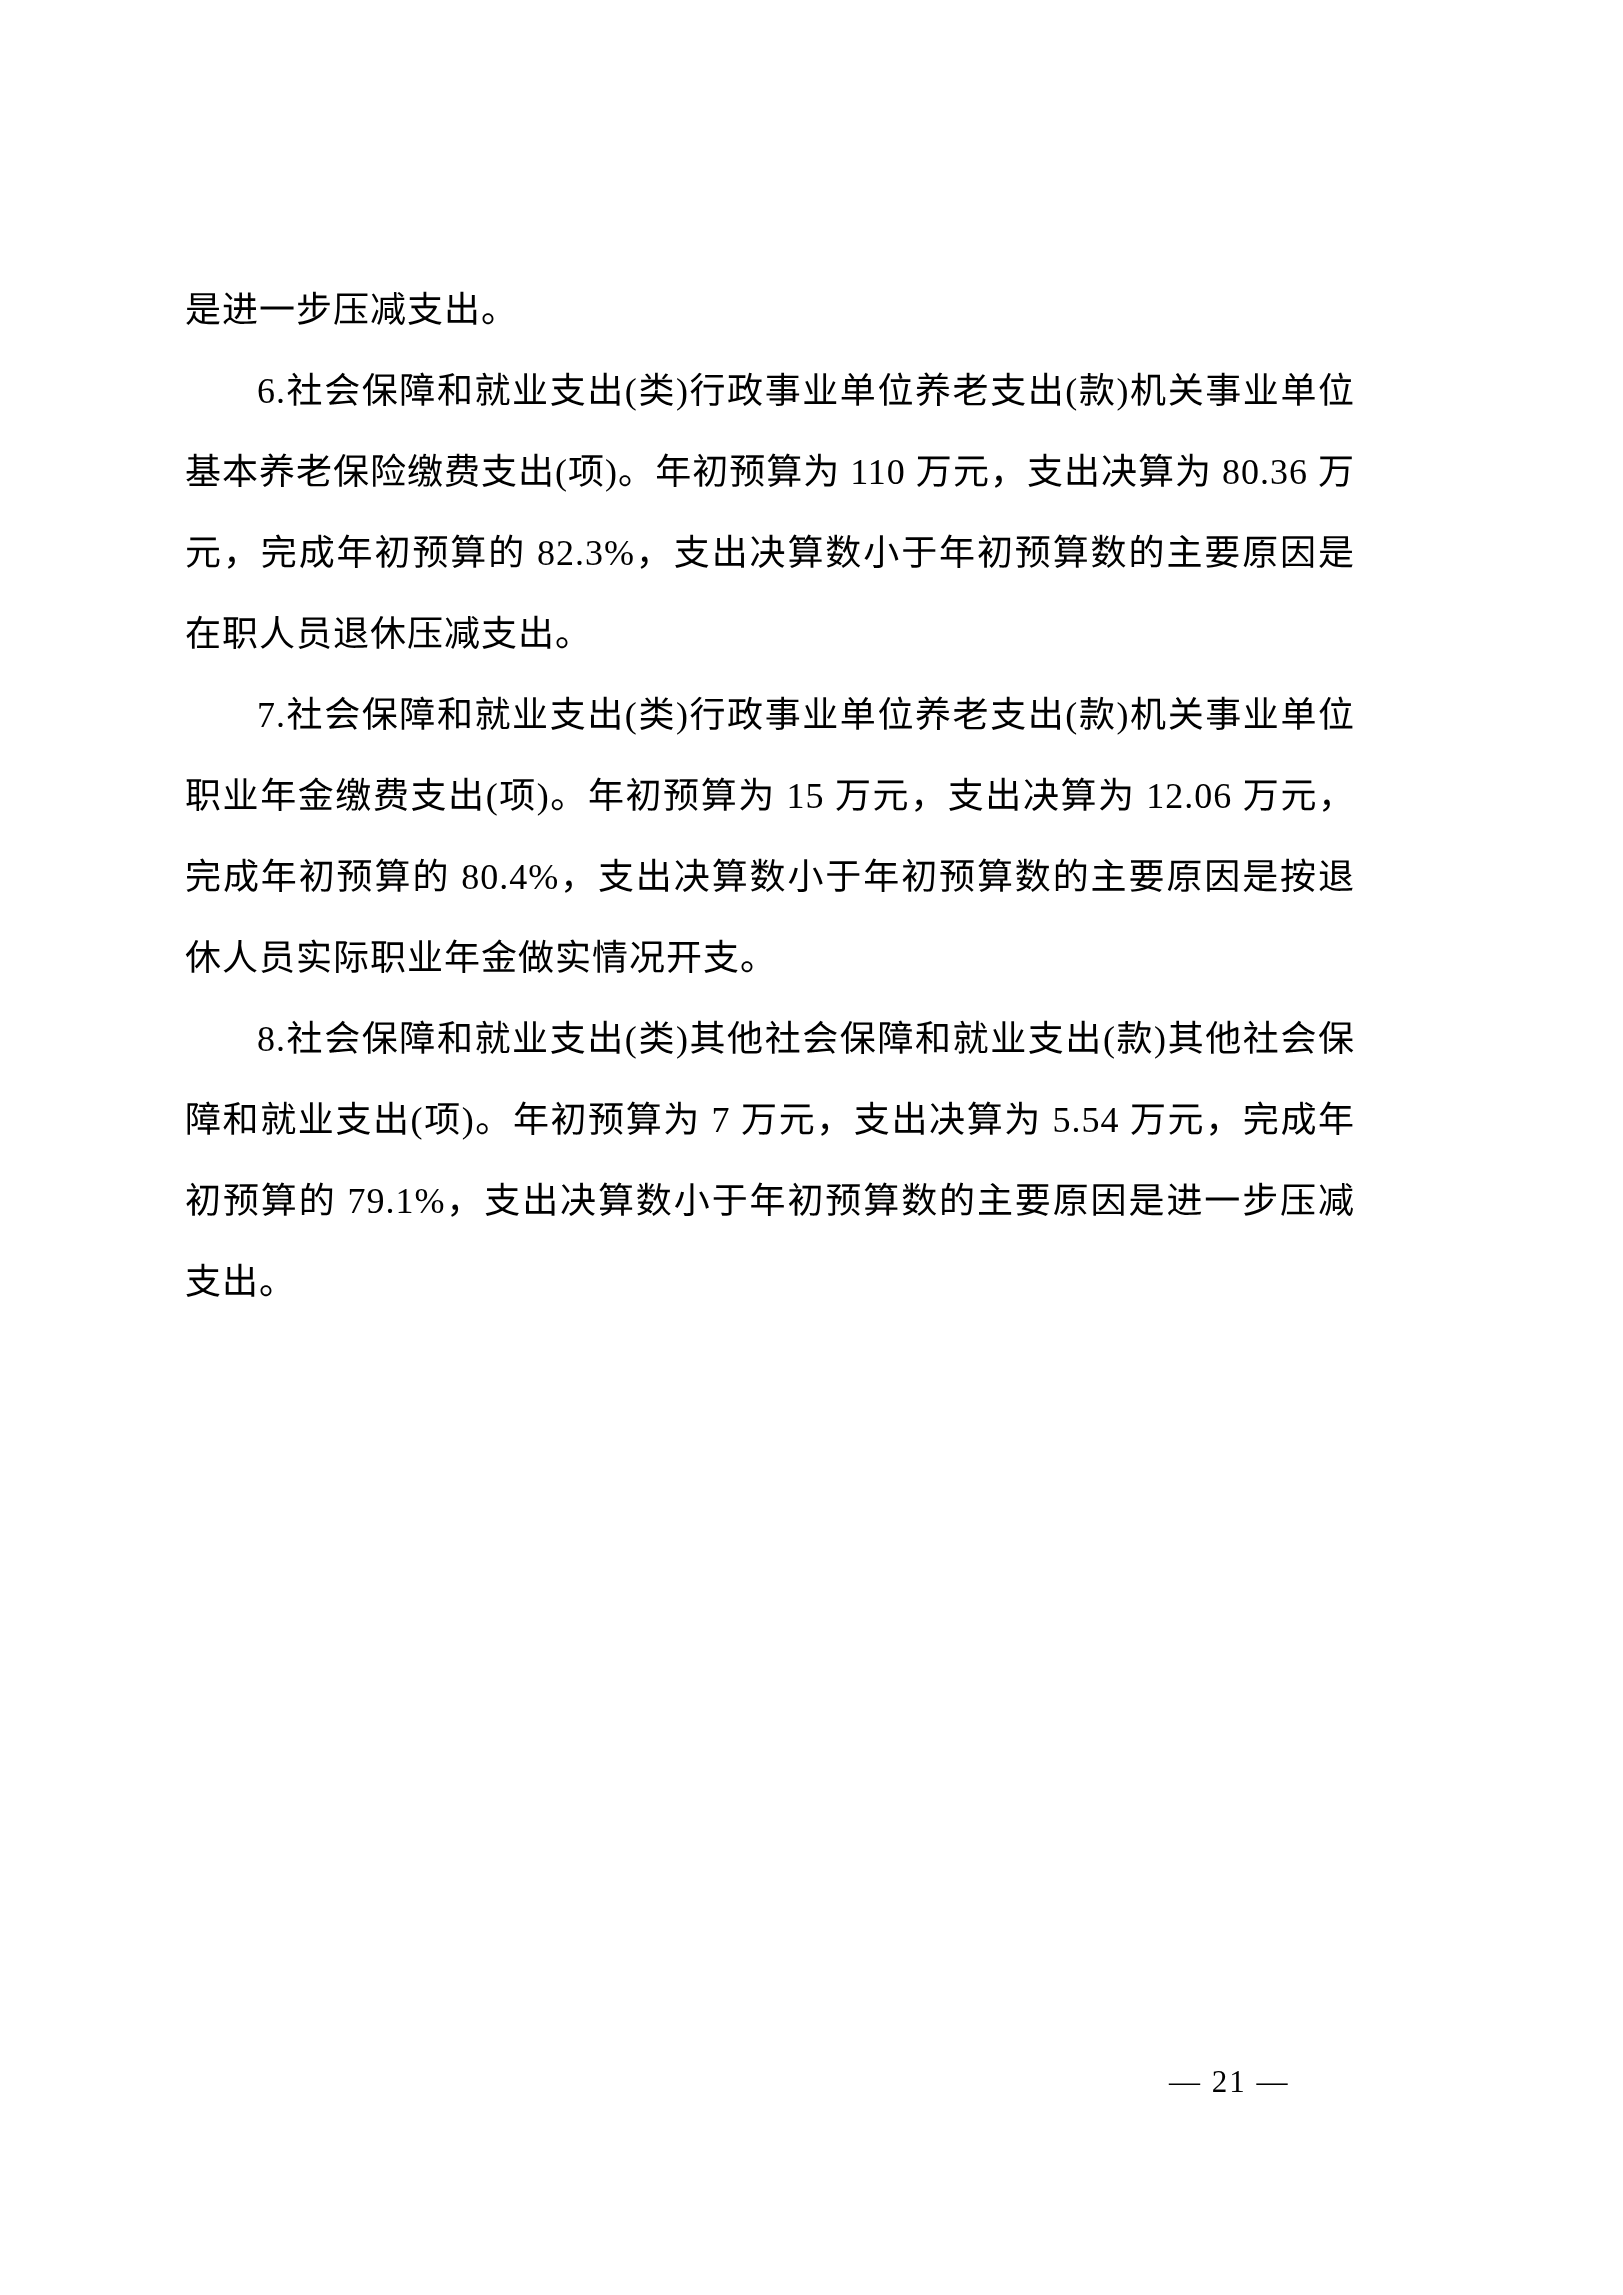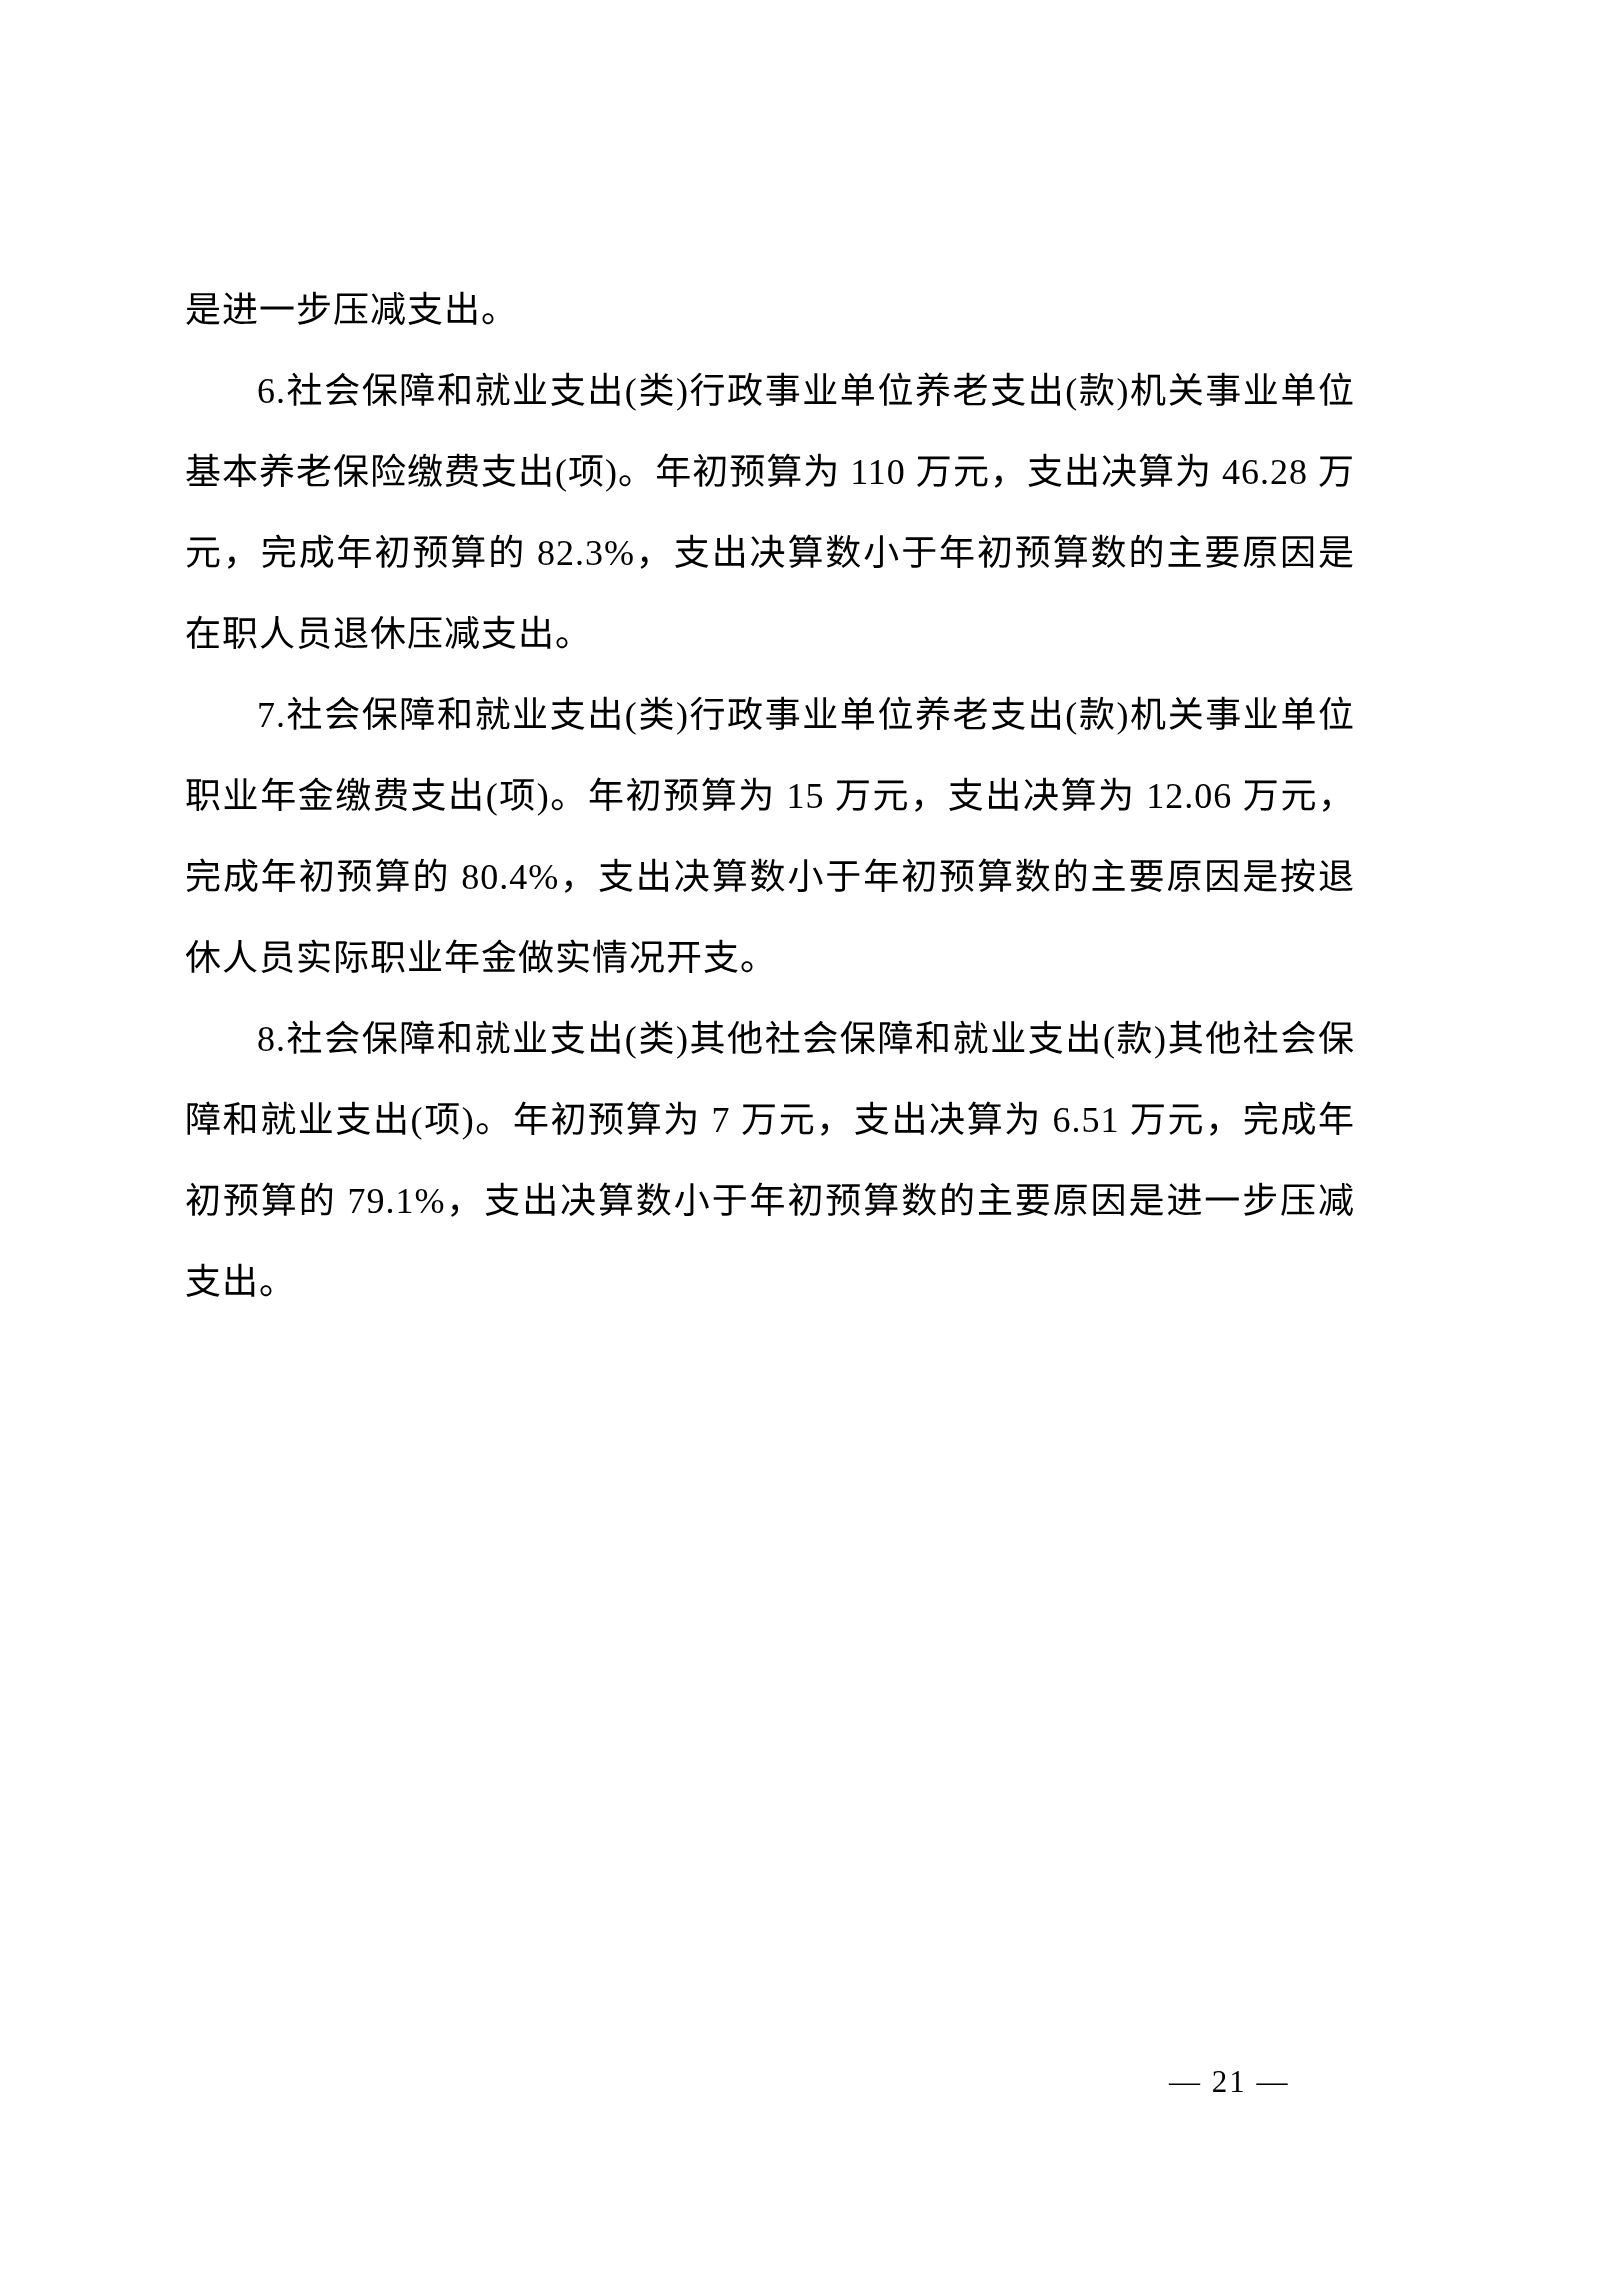--- a/index.html
+++ b/index.html
@@ -46,20 +46,20 @@
     letter-spacing: 2px;
     white-space: nowrap;
   }
 </style>
 </head>
 <body>
 
 <div class="page">
   <div class="content">
     <p class="para no-indent">是进一步压减支出。</p>
-    <p class="para">6.社会保障和就业支出(类)行政事业单位养老支出(款)机关事业单位基本养老保险缴费支出(项)。年初预算为 110 万元，支出决算为 46.28 万元，完成年初预算的 82.3%，支出决算数小于年初预算数的主要原因是在职人员退休压减支出。</p>
+    <p class="para">6.社会保障和就业支出(类)行政事业单位养老支出(款)机关事业单位基本养老保险缴费支出(项)。年初预算为 110 万元，支出决算为 80.36 万元，完成年初预算的 82.3%，支出决算数小于年初预算数的主要原因是在职人员退休压减支出。</p>
     <p class="para">7.社会保障和就业支出(类)行政事业单位养老支出(款)机关事业单位职业年金缴费支出(项)。年初预算为 15 万元，支出决算为 12.06 万元，完成年初预算的 80.4%，支出决算数小于年初预算数的主要原因是按退休人员实际职业年金做实情况开支。</p>
-    <p class="para">8.社会保障和就业支出(类)其他社会保障和就业支出(款)其他社会保障和就业支出(项)。年初预算为 7 万元，支出决算为 6.51 万元，完成年初预算的 79.1%，支出决算数小于年初预算数的主要原因是进一步压减支出。</p>
+    <p class="para">8.社会保障和就业支出(类)其他社会保障和就业支出(款)其他社会保障和就业支出(项)。年初预算为 7 万元，支出决算为 5.54 万元，完成年初预算的 79.1%，支出决算数小于年初预算数的主要原因是进一步压减支出。</p>
   </div>
 
   <div class="footer">— 21 —</div>
 </div>
 
 
 </body></html>

